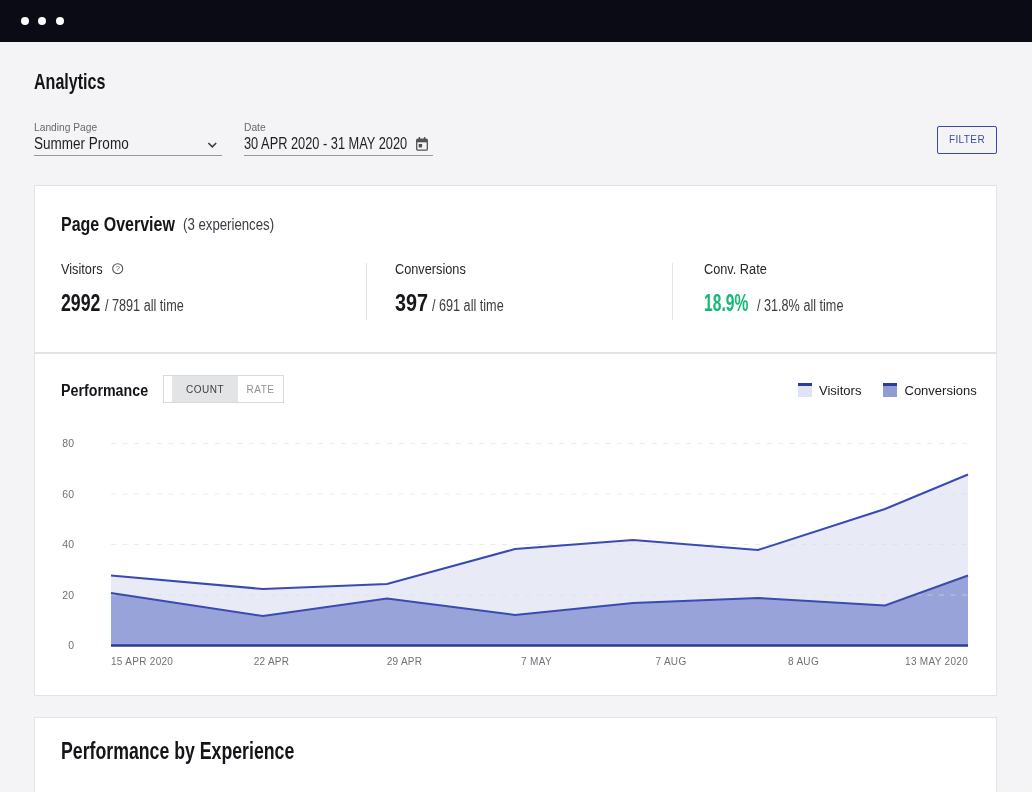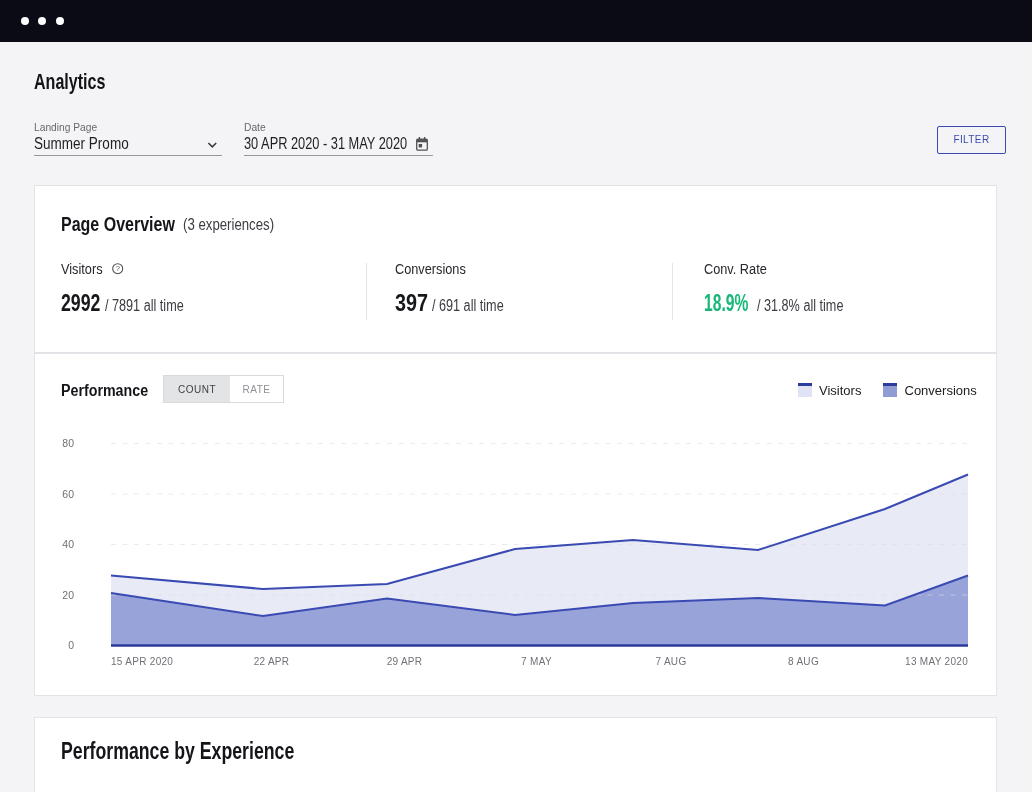--- a/index.html
+++ b/index.html
@@ -33,21 +33,21 @@
   <div class="abs" style="left:244px; top:134.8px; font-size:16px; color:#1e1f23; transform:scaleX(0.80);">30 APR 2020 - 31 MAY 2020</div>
   <svg class="abs" style="left:415px; top:134.5px;" width="14" height="17" viewBox="0 0 14 17">
     <rect x="1.7" y="4.2" width="10.6" height="11" rx="1.2" fill="none" stroke="#505155" stroke-width="1.3"></rect>
     <rect x="1.7" y="4.2" width="10.6" height="3.1" fill="#505155"></rect>
     <line x1="4.4" y1="2" x2="4.4" y2="5" stroke="#505155" stroke-width="1.4"></line>
     <line x1="9.6" y1="2" x2="9.6" y2="5" stroke="#505155" stroke-width="1.4"></line>
     <rect x="3.7" y="9" width="3.4" height="3.4" fill="#505155"></rect>
   </svg>
   <div class="uline" style="left:244px; top:155px; width:189px;"></div>
 
-  <div class="abs" style="left:937px; top:126px; width:69px; height:27.5px; border:1.5px solid #3b4ab1; border-radius:2px; color:#3b4ab1; font-size:10px; letter-spacing:0.4px; display:flex; align-items:center; justify-content:center;">FILTER</div>
+  <div class="abs" style="left:937px; top:126px; width:60px; height:27.5px; border:1.5px solid #3b4ab1; border-radius:2px; color:#3b4ab1; font-size:10px; letter-spacing:0.4px; display:flex; align-items:center; justify-content:center;">FILTER</div>
 
   <div class="card" style="left:34px; top:185px; width:963px; height:168px;"></div>
   <div class="abs" style="left:61px; top:213.4px; font-size:20px; font-weight:bold; color:#141519; transform:scaleX(0.80);">Page Overview</div>
   <div class="abs" style="left:182.5px; top:216.2px; font-size:16px; color:#3c3e43; transform:scaleX(0.826);">(3 experiences)</div>
 
   <div class="abs" style="left:61px; top:261.3px; font-size:14px; color:#26272b; transform:scaleX(0.91);">Visitors</div>
   <svg class="abs" style="left:111.5px; top:262.5px;" width="12" height="12" viewBox="0 0 12 12">
     <circle cx="5.7" cy="5.7" r="5" fill="none" stroke="#505155" stroke-width="1.1"></circle>
     <text x="5.8" y="8.4" font-size="7.6" fill="#505155" text-anchor="middle" font-family="Liberation Sans">?</text>
   </svg>
@@ -63,21 +63,21 @@
   <div class="vdiv" style="left:672px; top:263px; height:57px;"></div>
 
   <div class="abs" style="left:704px; top:261.3px; font-size:14px; color:#26272b; transform:scaleX(0.91);">Conv. Rate</div>
   <div class="abs" style="left:704px; top:290.4px; font-size:23px; font-weight:bold; color:#15b877; transform:scaleX(0.68);">18.9%</div>
   <div class="abs" style="left:757px; top:296.7px; font-size:16px; color:#3a3c40; transform:scaleX(0.79);">/ 31.8% all time</div>
 
   <div class="card" style="left:34px; top:353px; width:963px; height:343px;"></div>
   <div class="abs" style="left:61px; top:381.7px; font-size:16px; font-weight:bold; color:#141519; transform:scaleX(0.89);">Performance</div>
 
   <div class="abs" style="left:163px; top:375px; width:121px; height:28px; border:1px solid #d9dadd; display:flex; font-size:10px; letter-spacing:0.5px;">
-    <div style="width:66px; background:#e3e4e6; color:#3f4045; display:flex; align-items:center; justify-content:center;">COUNT</div>
+    <div style="width:66px; background:#e3e4e6; color:#3f4045; display:flex; align-items:center; justify-content:center;margin-left:8px;">COUNT</div>
     <div style="flex:1; background:#ffffff; color:#8f9196; display:flex; align-items:center; justify-content:center;">RATE</div>
   </div>
 
   <div class="abs" style="left:798px; top:382.5px; width:13.5px; height:14px; background:#dfe3f3; border-top:3px solid #2c3c9c;"></div>
   <div class="abs" style="left:819px; top:383px; font-size:13px; color:#202125;">Visitors</div>
   <div class="abs" style="left:883px; top:382.5px; width:13.5px; height:14px; background:#929cd4; border-top:3px solid #2c3c9c;"></div>
   <div class="abs" style="left:904.5px; top:383px; font-size:13px; color:#202125;">Conversions</div>
 
   <svg class="abs" style="left:0; top:420px;" width="1032" height="255" viewBox="0 420 1032 255">
     <path d="M111,575.5 L263,589 L387,584 L515,549 L633,540 L758,550 L885,509 L968,474.5 L968,645 L111,645 Z" fill="#e8eaf6"></path>

